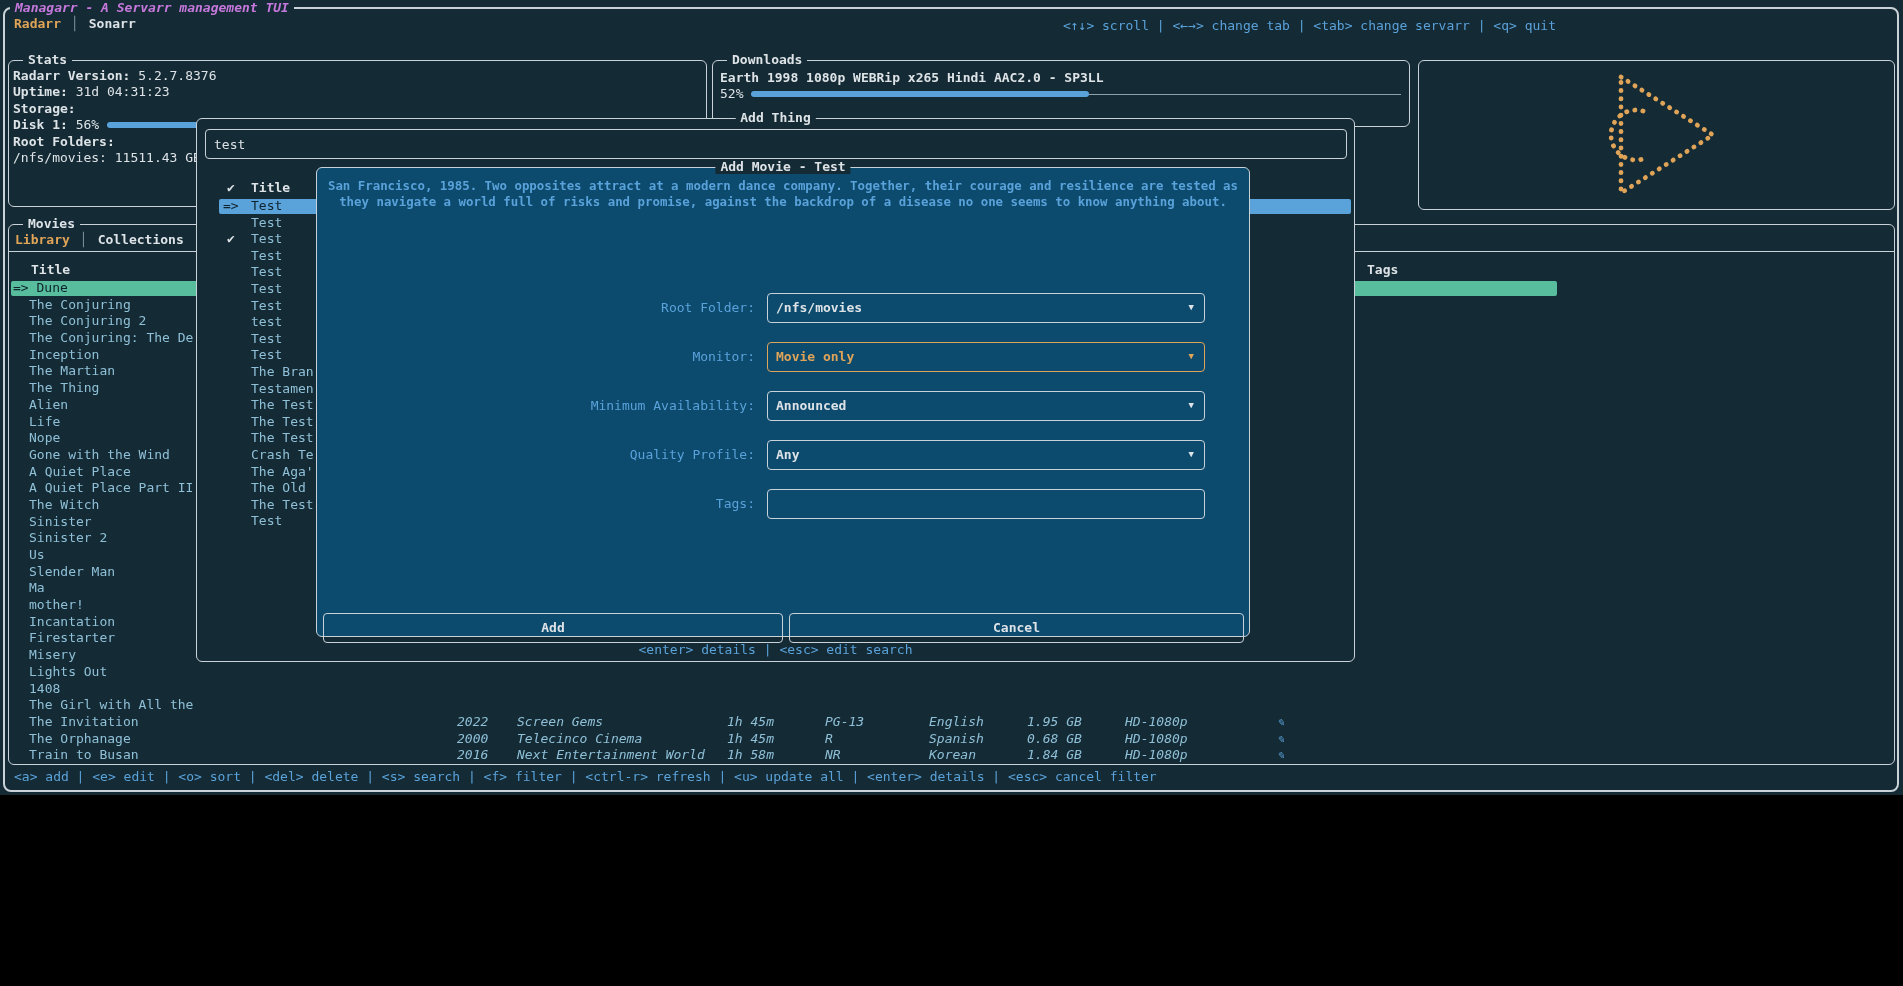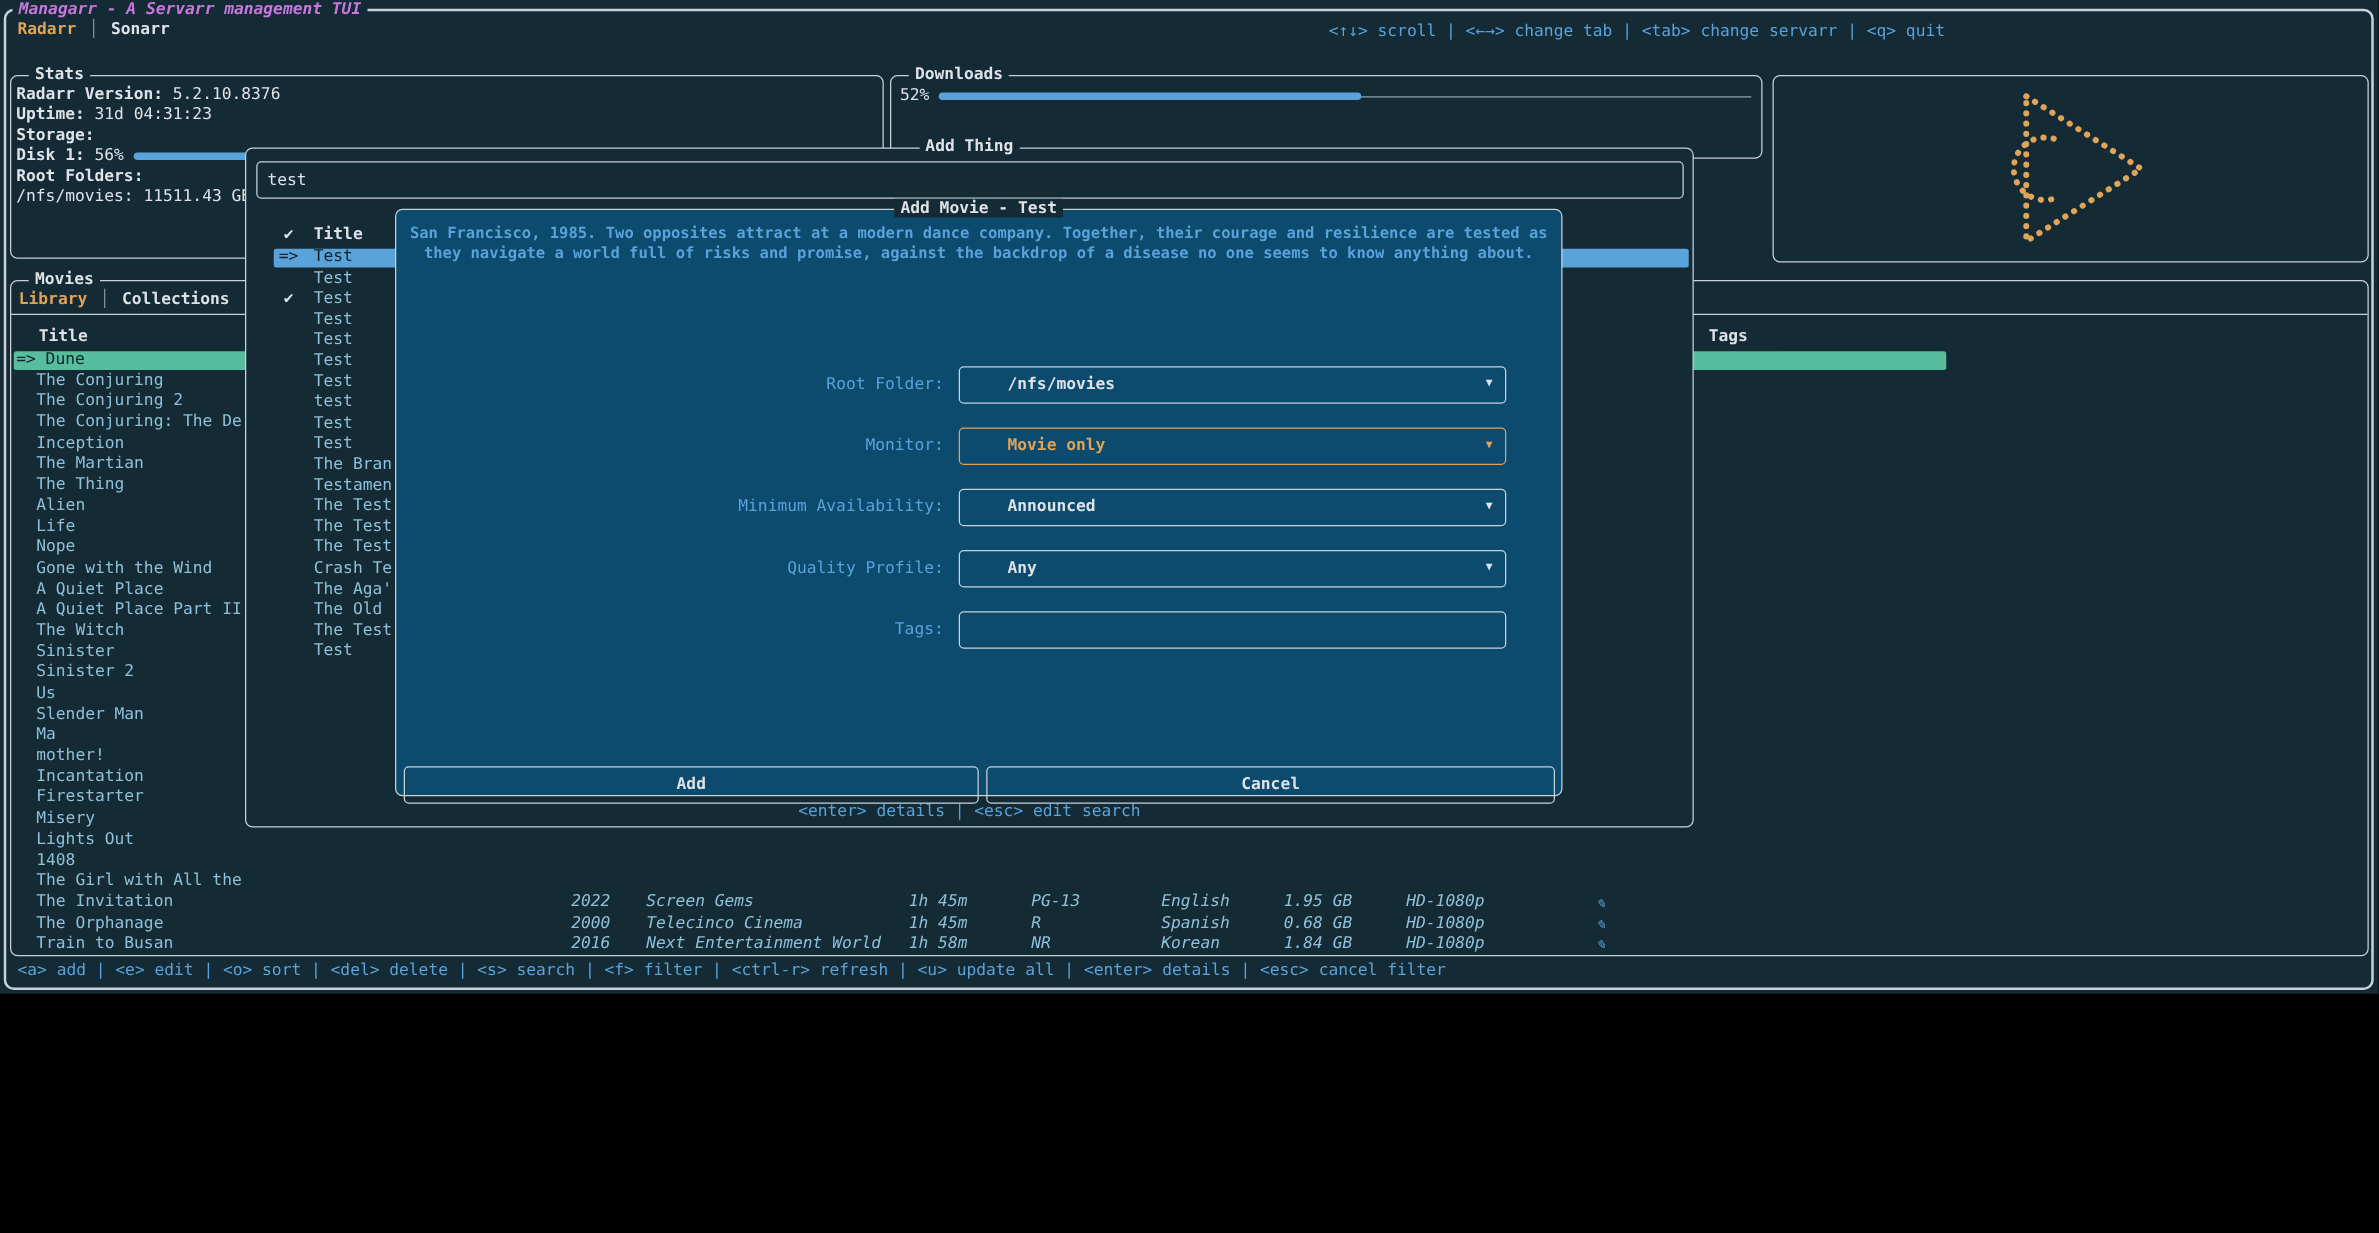--- a/index.html
+++ b/index.html
@@ -70,21 +70,21 @@
   .rtitle { position:absolute; left:54px; color:#8fc0d8; white-space:pre; }
   .rrow.sel .rtitle { color:#10232c; }
   .popup-help { position:absolute; bottom:4px; left:0; right:0; text-align:center; color:#5aa2da; white-space:pre; }
 
   
   .modal { left:316px; top:167px; width:934px; height:470px; background:#0c4a6e; z-index:20; }
   .mdesc { position:absolute; top:10px; left:8px; width:916px; text-align:center; color:#5aa2da; font-weight:bold; font-size:12.4px; line-height:16px; }
   .frow { position:absolute; left:0; width:100%; height:30px; }
   .flabel { position:absolute; left:0; width:438px; text-align:right; color:#5aa2da; line-height:30px; white-space:pre; }
   .fbox { position:absolute; left:450px; top:0; width:438px; height:30px; border:1.5px solid #c9d2d8; border-radius:4px; }
-  .fval { position:absolute; left:8px; top:0; line-height:27px; font-weight:bold; color:#dde3e7; white-space:pre;margin-left:30px; }
+  .fval { position:absolute; left:8px; top:0; line-height:27px; font-weight:bold; color:#dde3e7; white-space:pre; }
   .caret { position:absolute; right:10px; top:0; line-height:27px; font-size:9px; color:#dde3e7; }
   .fbox.focused { border-color:#e0a458; }
   .fbox.focused .fval, .fbox.focused .caret { color:#e0a458; }
   .btn { position:absolute; top:421px; height:30px; border:1.5px solid #c9d2d8; border-radius:4px; text-align:center; line-height:27px; font-weight:bold; color:#dde3e7;margin-top:24px; }
   .btn.add { left:6px; width:460px; }
   .btn.cancel { left:472px; width:455px; }
 </style>
 </head>
 <body>
 
@@ -97,35 +97,36 @@
     <span class="tab active">Radarr</span>
     <span class="tabsep">│</span>
     <span class="tab">Sonarr</span>
   </div>
 
   <div class="top-help">&lt;↑↓&gt; scroll | &lt;←→&gt; change tab | &lt;tab&gt; change servarr | &lt;q&gt; quit</div>
 
   <section class="panel stats">
     <span class="panel-title">Stats</span>
     <div class="stats-body">
-      <div class="line"><b>Radarr Version:</b> <span>5.2.10.8376</span></div>
+      <div class="line"><b>Radarr Version:</b> <span>5.2.7.8376</span></div>
       <div class="line"><b>Uptime:</b> <span>31d 04:31:23</span></div>
       <div class="line"><b>Storage:</b></div>
       <div class="line gauge">
         <b>Disk 1:</b>&nbsp;<span>56%</span>
         <span class="track"><span class="tline"></span><span class="tfill" style="width: 56%;"></span></span>
       </div>
       <div class="line"><b>Root Folders:</b></div>
       <div class="line">/nfs/movies: 11511.43 GB</div>
     </div>
   </section>
 
   <section class="panel downloads">
     <span class="panel-title">Downloads</span>
     <div class="dl-body">
+      <div class="dl-item">Earth 1998 1080p WEBRip x265 Hindi AAC2.0 - SP3LL</div>
       <div class="line gauge">
         <span>52%</span>
         <span class="track"><span class="tline"></span><span class="tfill" style="width: 52%;"></span></span>
       </div>
     </div>
   </section>
 
   <section class="panel logopanel">
     <svg class="radarr-logo" width="160" height="136" viewBox="0 0 80 68">
       <g fill="none" stroke="#e0a458" stroke-width="2.4" stroke-linecap="round" stroke-dasharray="0.1 4.0">

